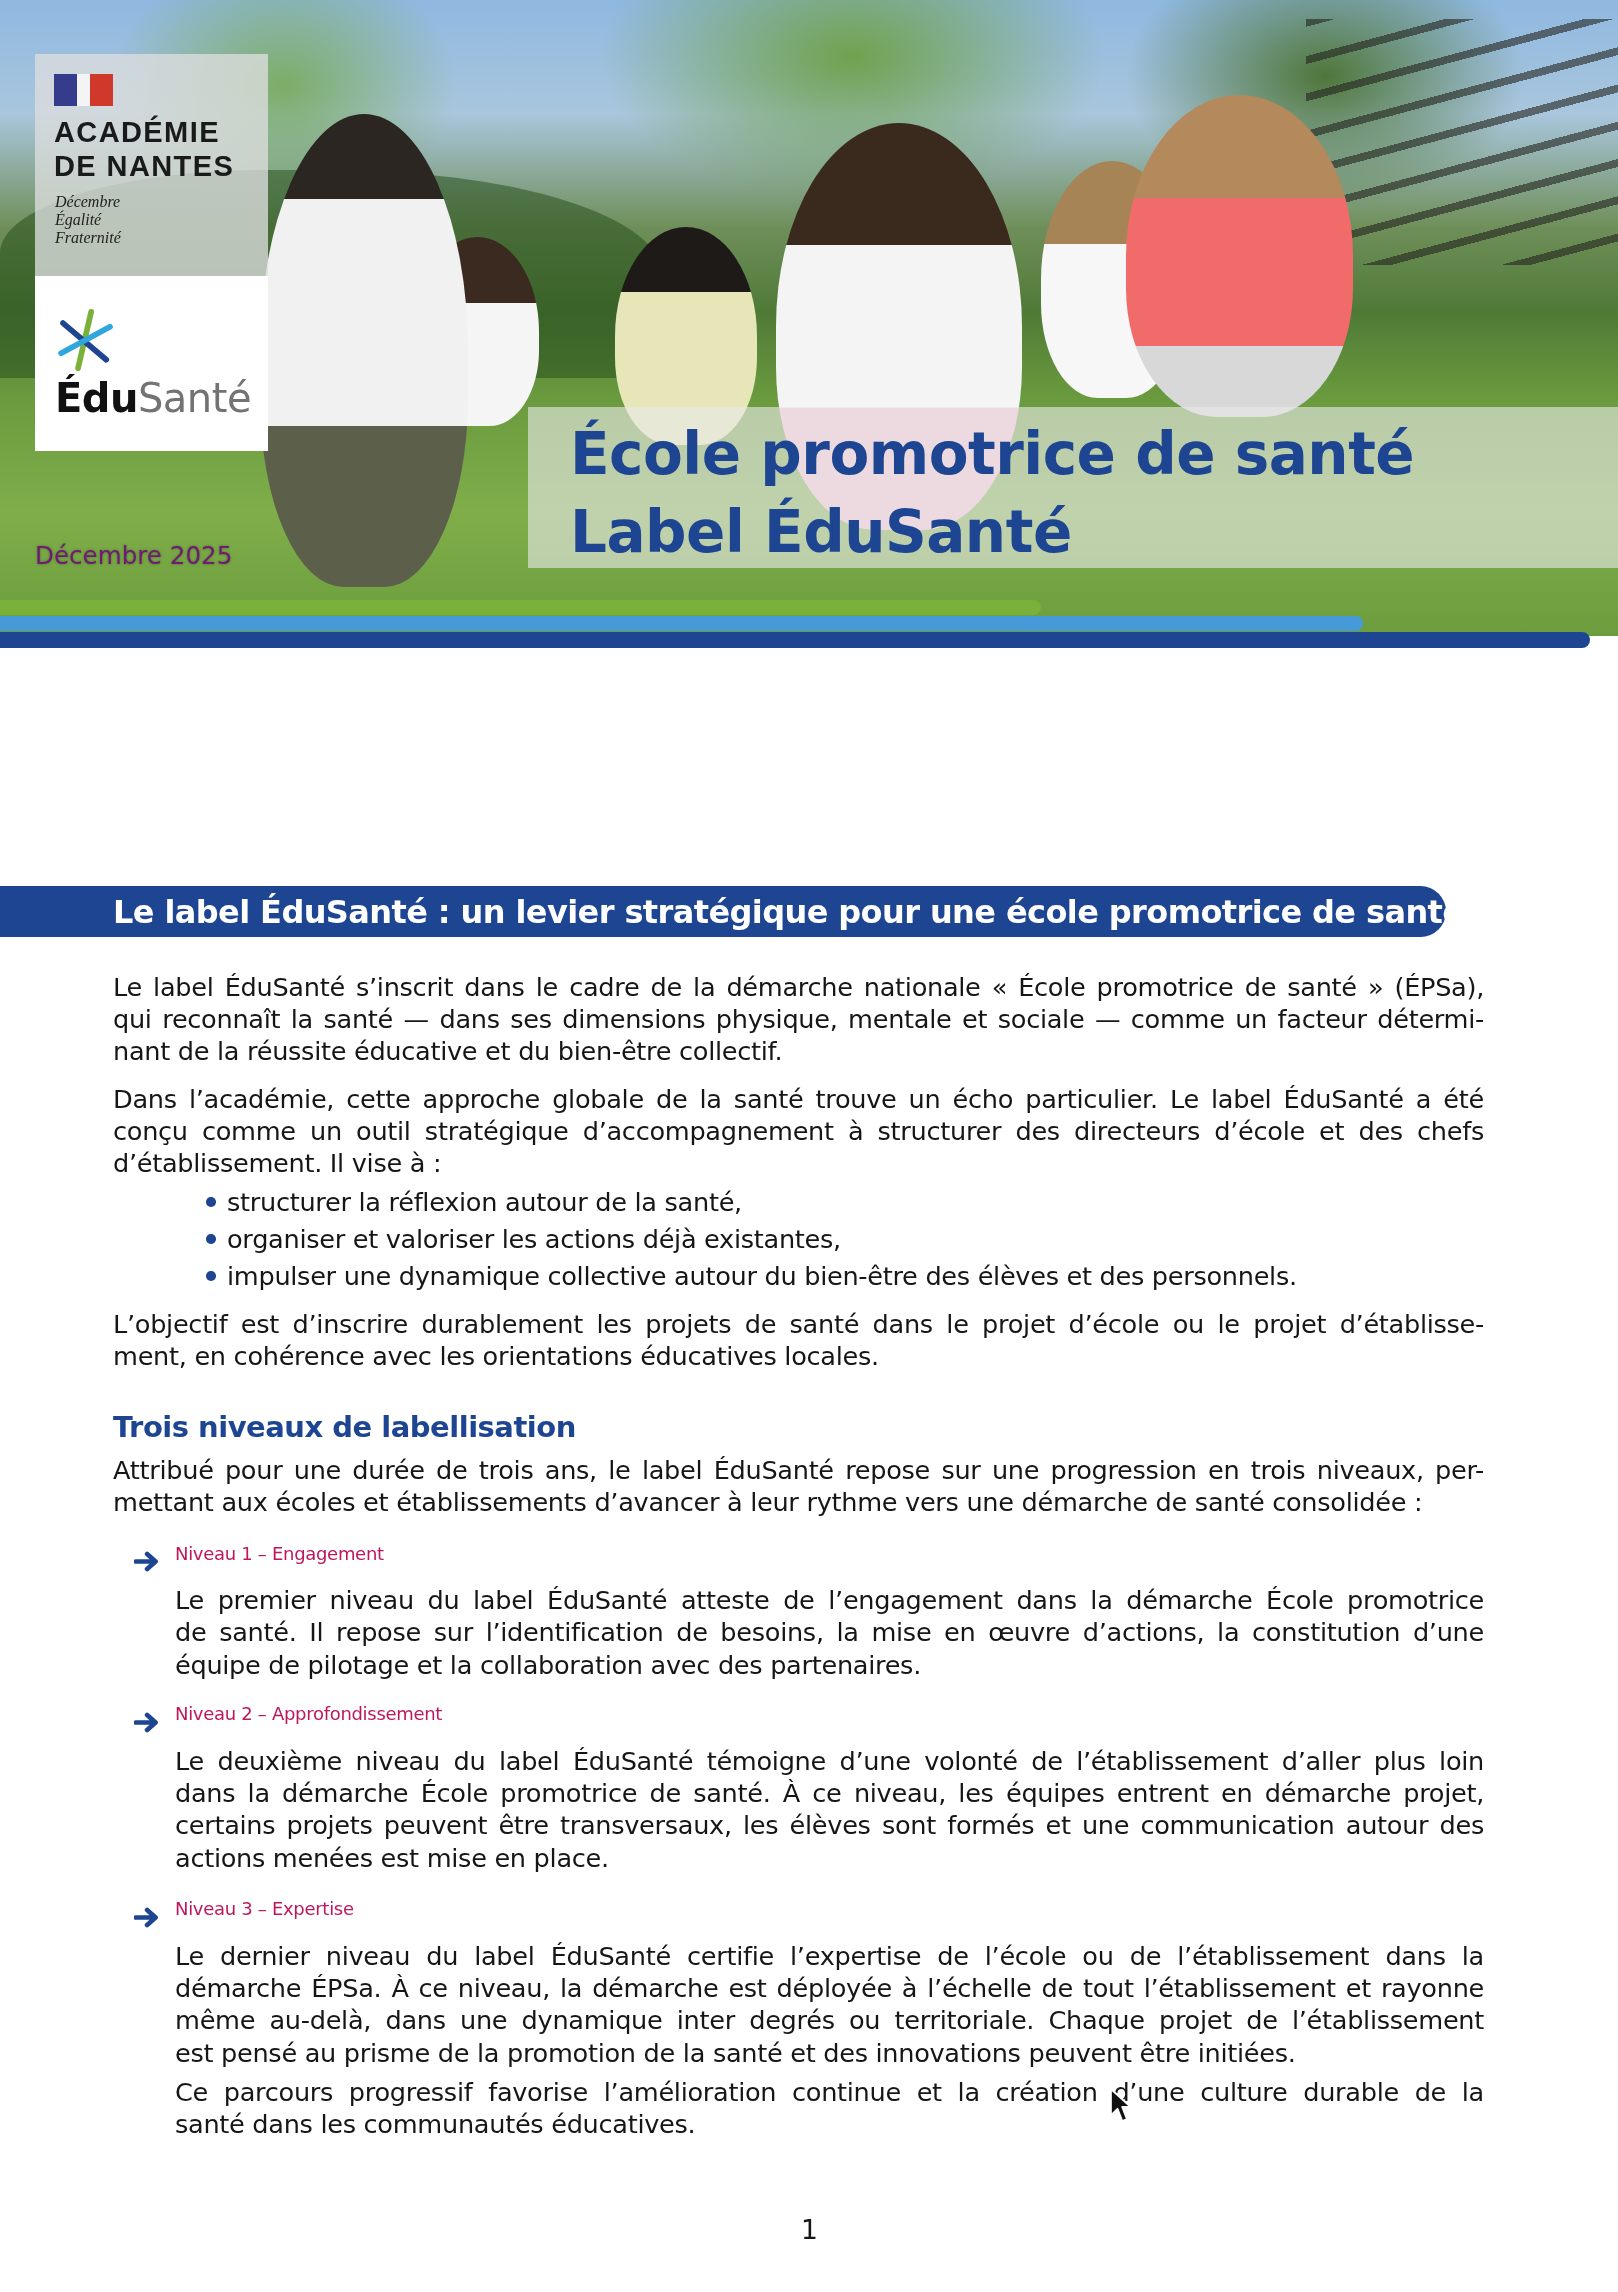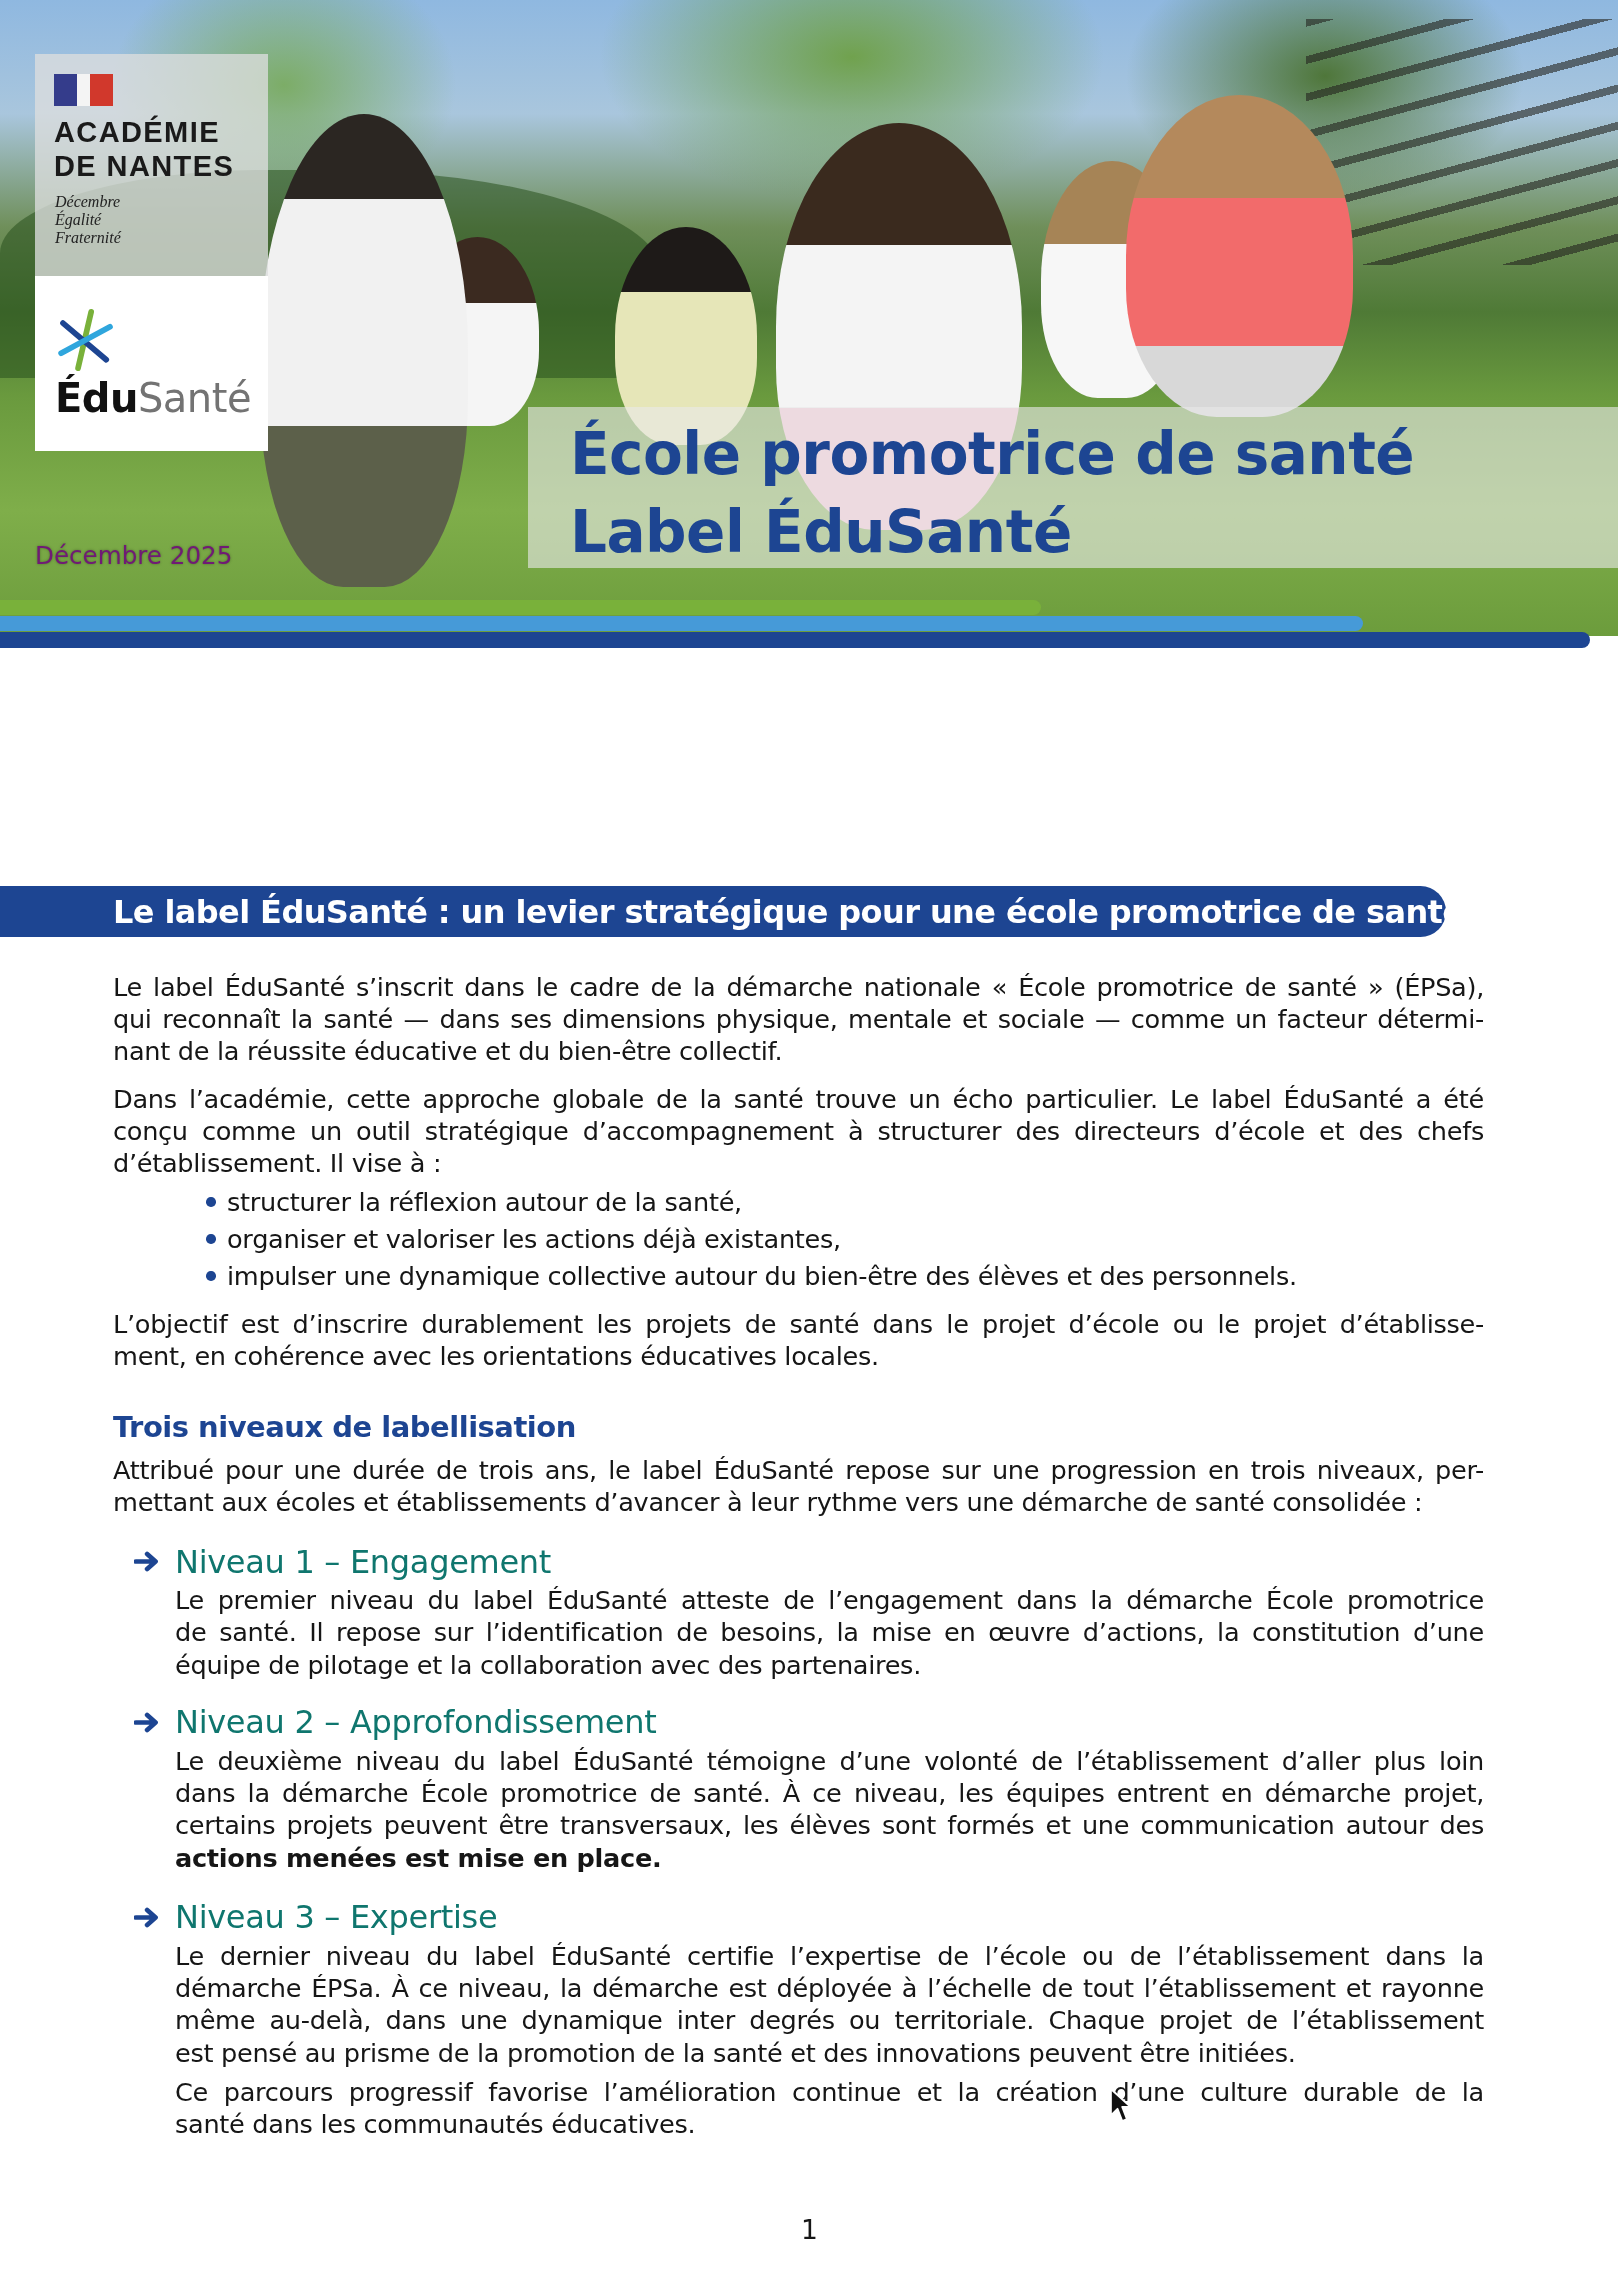--- a/index.html
+++ b/index.html
@@ -56,21 +56,21 @@
 
   
   .section-bar { left:0; top:886px; width:1446px; height:51px; background:#1d4592; border-radius:0 25.6px 25.6px 0; }
   .section-title { left:113px; top:891px; font-weight:bold; font-size:32px; line-height:42px; color:#ffffff; white-space:nowrap; letter-spacing:-0.6px; }
 
   
   .line { position:absolute; font-size:25.6px; line-height:32px; height:32px; white-space:nowrap; color:#161616; letter-spacing:-0.3px; }
   .just { text-align:justify; text-align-last:justify; white-space:normal; overflow:hidden; }
   .bullet-dot { position:absolute; width:9.5px; height:9.5px; border-radius:50%; background:#1d4592; }
   .subhead { position:absolute; font-size:29px; font-weight:bold; color:#1d4592; white-space:nowrap; letter-spacing:-0.5px; }
-  .level-title { position:absolute; font-size:32px; color:#0f766e; white-space:nowrap; letter-spacing:-0.3px; }
+  .level-title { position:absolute; font-size:18px; color:#be185d; white-space:nowrap; letter-spacing:-0.3px; }
   .arrow { position:absolute; width:30px; height:23px; }
 
   .page-num { left:801px; top:2214px; font-size:26.5px; color:#161616; }
 
   .cursor { left:1109px; top:2087px; width:24.6px; height:38px; }
 </style>
 </head>
 <body>
 
 <div class="abs hero">
@@ -153,21 +153,21 @@
 <div class="line just" style="left:175px; top:1616px; width:1309px;">de santé. Il repose sur l’identification de besoins, la mise en œuvre d’actions, la constitution d’une</div>
 <div class="line" style="left:175px; top:1649px;">équipe de pilotage et la collaboration avec des partenaires.</div>
 
 <svg class="arrow" style="left:134px; top:1711px;" viewBox="0 0 32 24">
   <path d="M2 12 H22 M14 4 L23 12 L14 20" stroke="#1d4592" stroke-width="5" fill="none" stroke-linecap="round" stroke-linejoin="round"></path>
 </svg>
 <div class="level-title" style="left:175px; top:1703px;">Niveau 2 – Approfondissement</div>
 <div class="line just" style="left:175px; top:1745px; width:1309px;">Le deuxième niveau du label ÉduSanté témoigne d’une volonté de l’établissement d’aller plus loin</div>
 <div class="line just" style="left:175px; top:1777px; width:1309px;">dans la démarche École promotrice de santé. À ce niveau, les équipes entrent en démarche projet,</div>
 <div class="line just" style="left:175px; top:1809px; width:1309px;">certains projets peuvent être transversaux, les élèves sont formés et une communication autour des</div>
-<div class="line" style="left:175px; top:1842px;font-weight:bold;">actions menées est mise en place.</div>
+<div class="line" style="left:175px; top:1842px;">actions menées est mise en place.</div>
 
 <svg class="arrow" style="left:134px; top:1906px;" viewBox="0 0 32 24">
   <path d="M2 12 H22 M14 4 L23 12 L14 20" stroke="#1d4592" stroke-width="5" fill="none" stroke-linecap="round" stroke-linejoin="round"></path>
 </svg>
 <div class="level-title" style="left:175px; top:1898px;">Niveau 3 – Expertise</div>
 <div class="line just" style="left:175px; top:1940px; width:1309px;">Le dernier niveau du label ÉduSanté certifie l’expertise de l’école ou de l’établissement dans la</div>
 <div class="line just" style="left:175px; top:1972px; width:1309px;">démarche ÉPSa. À ce niveau, la démarche est déployée à l’échelle de tout l’établissement et rayonne</div>
 <div class="line just" style="left:175px; top:2004px; width:1309px;">même au-delà, dans une dynamique inter degrés ou territoriale. Chaque projet de l’établissement</div>
 <div class="line" style="left:175px; top:2037px;">est pensé au prisme de la promotion de la santé et des innovations peuvent être initiées.</div>
 

